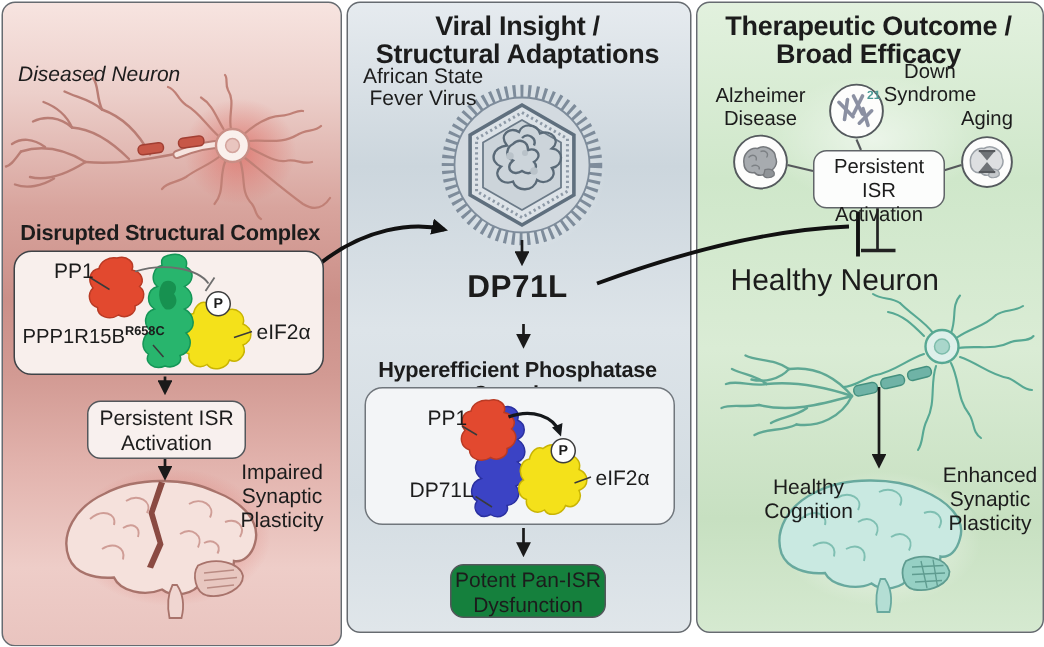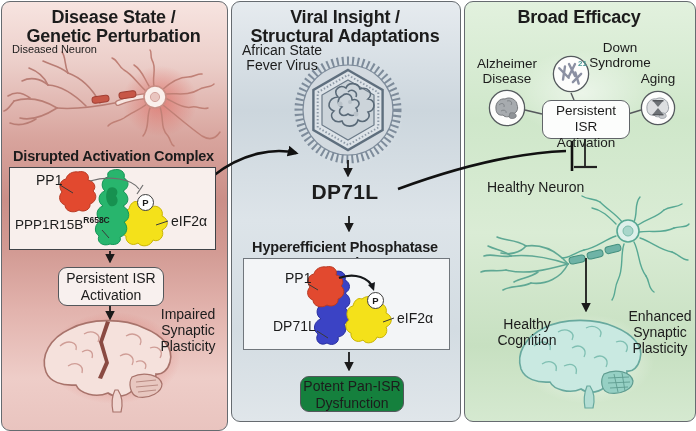--- a/index.html
+++ b/index.html
@@ -14,21 +14,21 @@
     background:linear-gradient(180deg,#e2f1de 0%,#cfe7ca 28%,#daecd5 55%,#c7e0c1 82%,#d5e9d0 100%);}
   .glow{position:absolute;z-index:1;pointer-events:none;}
   .ill{position:absolute;z-index:2;}
   .txt{position:absolute;z-index:3;}
   .box{position:absolute;z-index:5;}
   .overlay{position:absolute;left:0;top:0;z-index:4;pointer-events:none;}
   .ptitle{font-size:18px;font-weight:bold;line-height:19px;text-align:center;letter-spacing:-.2px;}
   .lbl{font-size:13.5px;line-height:15px;}
   .lblc{font-size:14px;line-height:16px;text-align:center;}
   .subhead{font-size:14.5px;font-weight:bold;text-align:center;letter-spacing:-.2px;}
-  .cbox{border:1.6px solid #3f4347;border-radius:0;}
+  .cbox{border:1.6px solid #3f4347;border-radius:12px;}
   .rbox{border:1.4px solid #53575b;border-radius:9px;text-align:center;font-size:14px;line-height:16.5px;}
   .blob-label{position:absolute;font-size:13.5px;z-index:6;}
   .pbadge{position:absolute;width:15px;height:15px;border:1.4px solid #3d3d3d;border-radius:50%;
           background:#ffffff;font-size:9.5px;font-weight:bold;line-height:15px;text-align:center;z-index:6;}
   sup{font-size:8.5px;font-weight:bold;}
 </style>
 </head>
 <body>
 
 <div class="stage">
@@ -36,25 +36,21 @@
   <div class="panel panel-left"></div>
   <div class="panel panel-mid"></div>
   <div class="panel panel-right"></div>
 
   <div class="glow" style="left:108px;top:52px;width:104px;height:98px;background:radial-gradient(closest-side,rgba(220,80,70,.55),rgba(220,80,70,0) 72%);"></div>
   <div class="glow" style="left:24px;top:296px;width:180px;height:124px;background:radial-gradient(closest-side,rgba(206,58,48,.62),rgba(206,58,48,0) 74%);"></div>
   <div class="glow" style="left:276px;top:44px;width:146px;height:140px;background:radial-gradient(closest-side,rgba(255,255,255,.95),rgba(255,255,255,0) 75%);"></div>
   <div class="glow" style="left:492px;top:38px;width:180px;height:110px;background:radial-gradient(closest-side,rgba(255,255,255,.55),rgba(255,255,255,0) 78%);"></div>
   <div class="glow" style="left:498px;top:300px;width:178px;height:118px;background:radial-gradient(closest-side,rgba(255,255,255,.8),rgba(255,255,255,0) 76%);"></div>
 
-  <div class="txt ptitle" style="left:1px;top:8px;width:225px;">
-    <div>Disease State /</div>
-    <div>Genetic Perturbation</div>
-  </div>
-  <div class="txt lbl" style="left:12px;top:42px;font-size:11px;">Diseased Neuron</div>
+  <div class="txt lbl" style="left:12px;top:42px;font-size:14px;font-style:italic;">Diseased Neuron</div>
 
   <svg class="ill" style="left:2px;top:48px;" width="222" height="102" viewBox="0 0 222 102">
     <g fill="none" stroke="#b97d74" stroke-width="1.6" stroke-linecap="round">
       <path d="M118,54 C98,58 76,62 55,60"></path>
       <path d="M55,60 C42,52 28,48 12,53"></path>
       <path d="M28,50 C20,44 12,44 6,48"></path>
       <path d="M55,60 C44,67 30,73 18,70"></path>
       <path d="M34,71 C26,76 16,78 8,75"></path>
       <path d="M84,58 C72,46 60,38 46,37"></path>
       <path d="M46,37 C38,30 28,29 20,33"></path>
@@ -79,21 +75,21 @@
       <path d="M152,38 C150,28 155,20 150,12 C148,8 150,4 148,2"></path>
       <path d="M164,46 C176,45 186,48 196,42 C202,38 208,40 212,36"></path>
       <path d="M146,55 C138,62 130,64 122,70 C116,74 110,73 106,78"></path>
       <path d="M161,57 C175,68 186,78 200,88 C208,93 214,90 218,84"></path>
       <path d="M147,38 C142,30 140,22 132,17"></path>
     </g>
     <circle cx="153" cy="49" r="11" fill="#faf0ec" stroke="#c98e85" stroke-width="1.6"></circle>
     <circle cx="153" cy="49" r="4.6" fill="#e9c5bf" stroke="#d3a49d" stroke-width="1"></circle>
   </svg>
 
-  <div class="txt subhead" style="left:1px;top:148px;width:225px;">Disrupted Activation Complex</div>
+  <div class="txt subhead" style="left:1px;top:148px;width:225px;">Disrupted Structural Complex</div>
 
   <div class="box cbox" style="left:9px;top:167px;width:205px;height:81px;background:#f8efec;">
     <svg style="position:absolute;left:0;top:0;" width="205" height="81" viewBox="0 0 205 81">
       <path stroke="#c9b403" stroke-width="1" d="M128,34 C134,29 141,32 141,39 C148,36 154,42 152,48 C159,51 159,59 152,62 C155,68 149,75 143,72 C141,78 132,80 128,75 C122,79 115,74 116,68 C110,66 109,58 115,55 C110,50 113,42 119,41 C120,36 124,32 128,34 Z" fill="#f4e11a"></path>
       <path stroke="#149556" stroke-width="1" d="M103,2 C110,0 116,4 114,10 C120,13 119,20 113,23 C119,27 120,35 113,38 C120,42 121,51 114,54 C119,59 117,67 110,69 C112,74 106,78 100,76 C93,79 86,74 89,68 C83,64 85,55 91,53 C85,49 86,40 93,38 C87,34 88,25 95,23 C90,19 92,10 98,9 C97,4 99,3 103,2 Z" fill="#28b56d"></path>
       <path d="M99,20 C105,17 110,23 106,28 C110,33 106,40 100,38 C95,33 95,24 99,20 Z" fill="#179150"></path>
       <path stroke="#b93a24" stroke-width="1" d="M68,4 C75,2 80,7 78,12 C84,13 87,19 83,23 C88,27 86,34 80,36 C81,41 74,45 69,42 C63,46 55,43 55,37 C49,35 48,28 52,24 C48,19 50,12 56,11 C57,6 63,3 68,4 Z" fill="#e2492f"></path>
       <path d="M80,13 C100,7 122,11 129,21" fill="none" stroke="#6e6e6e" stroke-width="1.2"></path>
       <path d="M133,17 L127,26" fill="none" stroke="#6e6e6e" stroke-width="1.2"></path>
       <path d="M50,17 L63,25" stroke="#3a3a3a" stroke-width="1"></path>
@@ -186,20 +182,21 @@
     <div class="blob-label" style="left:153px;top:51px;font-size:14px;">eIF2α</div>
     <div class="pbadge" style="left:123px;top:33px;">P</div>
   </div>
 
   <div class="box rbox" style="left:300px;top:376px;width:102px;height:33px;background:#15803d;padding-top:1px;">
     <div>Potent Pan-ISR</div>
     <div>Dysfunction</div>
   </div>
 
   <div class="txt ptitle" style="left:464px;top:8px;width:230px;">
+    <div>Therapeutic Outcome /</div>
     <div>Broad Efficacy</div>
   </div>
 
   <div class="txt lbl" style="left:476px;top:56px;width:62px;text-align:center;">
     <div>Alzheimer</div>
     <div>Disease</div>
   </div>
   <div class="txt lbl" style="left:587px;top:40px;width:66px;text-align:center;">
     <div>Down</div>
     <div>Syndrome</div>
@@ -246,21 +243,21 @@
     </g>
     <rect x="12.5" y="10" width="11" height="1.4" fill="#55585c"></rect>
       <rect x="12.5" y="24" width="11" height="1.4" fill="#55585c"></rect>
   </svg>
 
   <div class="box rbox" style="left:542px;top:100px;width:86px;height:35px;background:#fcfdfc;font-size:13.5px;line-height:16px;padding-top:2px;border-color:#606468;">
     <div>Persistent ISR</div>
     <div>Activation</div>
   </div>
 
-  <div class="txt lbl" style="left:487px;top:180px;font-size:14px;">Healthy Neuron</div>
+  <div class="txt lbl" style="left:487px;top:180px;font-size:20px;">Healthy Neuron</div>
 
   <svg class="ill" style="left:476px;top:192px;" width="214" height="112" viewBox="0 0 214 112">
     <g fill="none" stroke="#5fa894" stroke-width="1.6" stroke-linecap="round">
       <path d="M92,72 C70,78 50,83 30,78"></path>
       <path d="M30,78 C20,80 12,77 5,80"></path>
       <path d="M92,72 C74,66 54,62 35,64"></path>
       <path d="M35,64 C25,66 16,61 8,64"></path>
       <path d="M35,64 C28,58 20,58 12,54"></path>
       <path d="M92,72 C80,58 66,52 50,54"></path>
       <path d="M50,54 C40,47 29,49 21,45"></path>
@@ -288,21 +285,21 @@
     </g>
     <g>
       <rect x="93" y="64" width="16" height="7" rx="3.2" transform="rotate(-12 101 67)" fill="#6fb3a6" stroke="#44907f" stroke-width="1"></rect>
       <rect x="111" y="59" width="16" height="7" rx="3.2" transform="rotate(-13 119 62)" fill="#6fb3a6" stroke="#44907f" stroke-width="1"></rect>
       <rect x="129" y="53.5" width="16" height="7" rx="3.2" transform="rotate(-14 137 57)" fill="#6fb3a6" stroke="#44907f" stroke-width="1"></rect>
     </g>
     <circle cx="152" cy="39" r="11" fill="#def0ea" stroke="#57a893" stroke-width="1.6"></circle>
     <circle cx="152" cy="39" r="5" fill="#a9d6cb" stroke="#7dbcab" stroke-width="1"></circle>
   </svg>
 
-  <div class="txt lblc" style="left:496px;top:316px;width:62px;">
+  <div class="txt lblc" style="left:508px;top:316px;width:62px;">
     <div>Healthy</div>
     <div>Cognition</div>
   </div>
   <div class="txt lblc" style="left:628px;top:308px;width:64px;">
     <div>Enhanced</div>
     <div>Synaptic</div>
     <div>Plasticity</div>
   </div>
 
   <svg class="ill" style="left:508px;top:314px;" width="152" height="95" viewBox="0 0 152 95">

